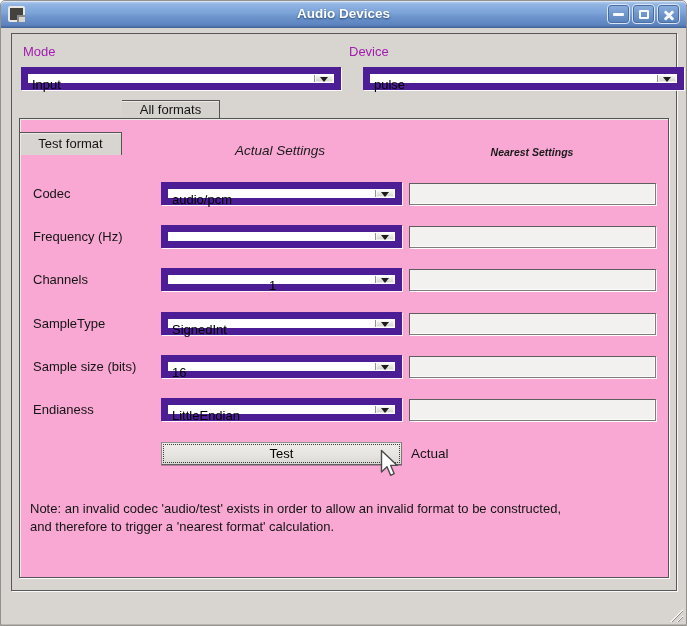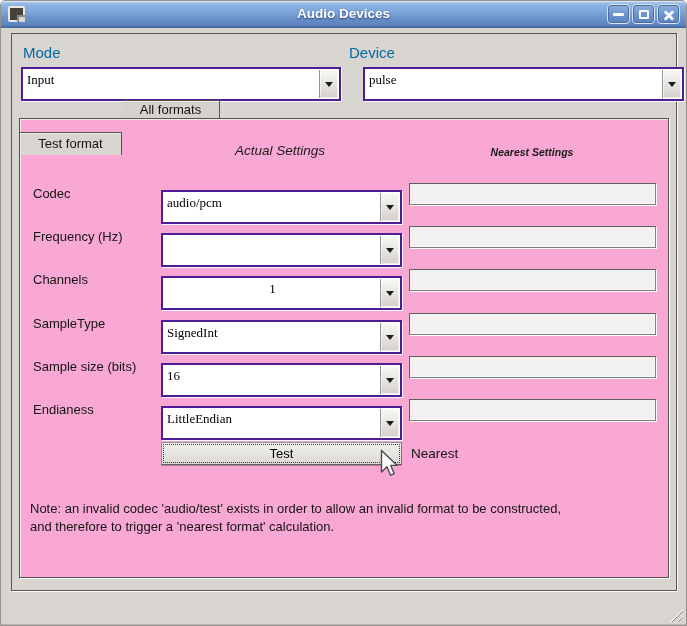--- a/index.html
+++ b/index.html
@@ -64,31 +64,30 @@
   .glyph-close i:first-child { transform: rotate(45deg); }
   .glyph-close i:last-child  { transform: rotate(-45deg); }
 
   
   .main-frame {
     position: absolute; left: 10px; top: 32px; width: 666px; height: 558px;
     border: 1px solid #585858;
     box-shadow: 1px 1px 0 rgba(255,255,255,0.85);
   }
 
-  .form-label { position: absolute; font-size: 15px; color: #0369a1; }
+  .form-label { position: absolute; font-size: 13px; color: #a21caf; }
   #mode-label   { left: 11px;  top: 10px; }
   #device-label { left: 337px; top: 10px; }
 
   
   .combo {
-    position: absolute; height: 34px;
+    position: absolute; height: 23px;
     background: #ffffff;
-    border: 2px solid #4c1d95;
+    border: 7px solid #4c1d95;
     box-shadow: 1px 1px 0 rgba(255,255,255,0.9);
-    font-family: Liberation Serif, serif;
   }
   .combo-text {
     position: absolute; left: 4px; top: 2px; right: 22px;
     font-size: 13px; color: #000; line-height: 18px;
     white-space: nowrap; overflow: hidden;
   }
   .combo-btn {
     position: absolute; top: 1px; right: 1px; bottom: 1px; width: 19px;
     background: linear-gradient(180deg,#f9f8f6 0%,#e9e7e3 45%,#d3d0cb 100%);
     border-left: 1px solid #969390;
@@ -133,21 +132,21 @@
 
   
   .col-header { position: absolute; font-style: italic; color: #1a1a1a; text-align: center; }
   #actual-header  { left: 140px; top: 24px; width: 240px; font-size: 13.5px; }
   #nearest-header { left: 388px; top: 27px; width: 248px; font-size: 10.5px; font-weight: bold; }
 
   .prow { position: absolute; left: 0; width: 100%; height: 24px; }
   .prow .plabel {
     position: absolute; left: 13px; top: 4px; font-size: 13px; color: #141414; white-space: nowrap;
   }
-  .prow .combo { left: 141px; top: 8px; width: 241px; }
+  .prow .combo { left: 141px; top: 0; width: 241px; }
   .nearest-field {
     position: absolute; left: 389px; top: 1px; width: 247px; height: 22px;
     background: #f2f1ef;
     border: 1px solid #5e5e5e; border-bottom-color:#7d7d7d; border-right-color:#7d7d7d;
     box-shadow: 1px 1px 0 rgba(255,255,255,0.95), inset -1px -1px 0 rgba(255,255,255,0.7);
   }
   #row-codec      { top: 63px; }
   #row-frequency  { top: 106px; }
   #row-channels   { top: 149px; text-align: center; }
   #row-sampletype { top: 193px; }
@@ -293,21 +292,21 @@
         <div class="combo">
           <span class="combo-text">LittleEndian</span>
           <span class="combo-btn">
             <span class="combo-arrow"></span>
           </span>
         </div>
         <div class="nearest-field"></div>
       </div>
 
       <div class="test-button">Test</div>
-      <span id="status-text">Nearest</span>
+      <span id="status-text">Actual</span>
 
       <div class="note">
         <div>Note: an invalid codec 'audio/test' exists in order to allow an invalid format to be constructed,</div>
         <div>and therefore to trigger a 'nearest format' calculation.</div>
       </div>
 
     </div>
   </div>
 
   <svg class="cursor" width="20" height="29" viewBox="0 0 20 29">

